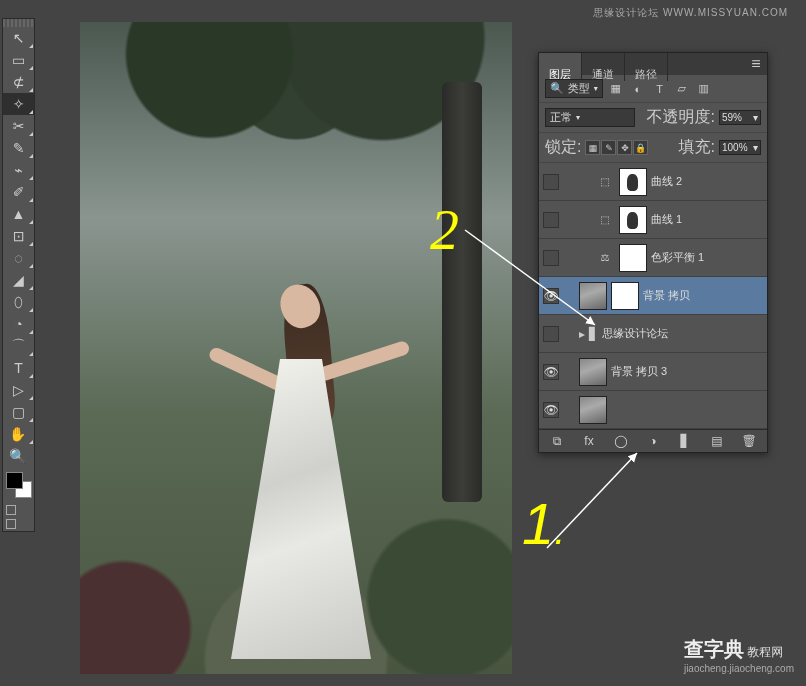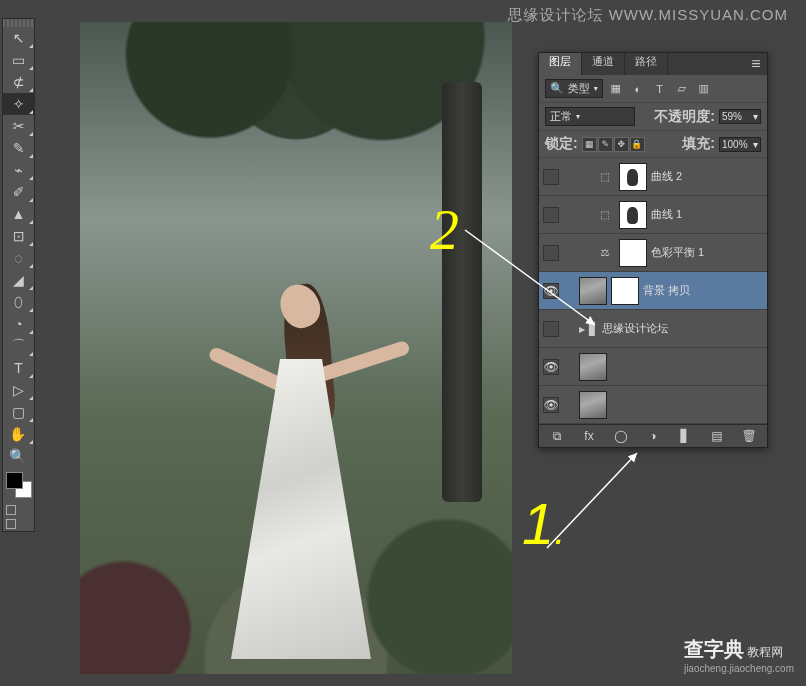--- a/index.html
+++ b/index.html
@@ -1,18 +1,18 @@
 <!DOCTYPE html>
 <html><head>
 <meta charset="utf-8">
 <style>
 * { margin: 0; padding: 0; box-sizing: border-box; font-family: "Microsoft YaHei", Arial, sans-serif; }
 body { background: #444; width: 806px; height: 686px; overflow: hidden; position: relative; }
 
-.watermark-top { position: absolute; top: 6px; right: 18px; color: #aaa; font-size: 15px; letter-spacing: 1px; }
+.watermark-top { position: absolute; top: 6px; right: 18px; color: #aaa; font-size: 10px; letter-spacing: 1px; }
 .watermark-bottom { position: absolute; bottom: 12px; right: 12px; color: #ddd; font-size: 12px; }
 .watermark-bottom .big { font-size: 20px; font-weight: bold; color: #eee; }
 .watermark-bottom .small { font-size: 10px; color: #aaa; display: block; text-align: right; }
 
 .toolbar { position: absolute; left: 2px; top: 18px; width: 33px; background: #535353; border: 1px solid #2a2a2a; display: flex; flex-direction: column; }
 .toolbar .grip { height: 8px; background: repeating-linear-gradient(90deg,#666 0 2px,#535353 2px 4px); }
 .tool { width: 31px; height: 22px; display: flex; align-items: center; justify-content: center; color: #ccc; font-size: 14px; cursor: pointer; position: relative; }
 .tool.sel { background: #2f2f2f; }
 .tool .tri { position: absolute; right: 1px; bottom: 1px; width: 0; height: 0; border-right: 4px solid #ccc; border-top: 4px solid transparent; }
 .swatch-row { padding: 5px 3px; }
@@ -28,30 +28,30 @@
 .bushes { position: absolute; bottom: 0; left: 0; right: 0; height: 300px; background: radial-gradient(circle at 10% 85%, #4a3030 0 14%, transparent 15%), radial-gradient(circle at 85% 75%, #3a4a35 0 18%, transparent 19%), radial-gradient(circle at 50% 95%, #5a6250 0 25%, transparent 26%); }
 .figure { position: absolute; bottom: 20px; left: 50%; transform: translateX(-50%); width: 220px; height: 400px; }
 .figure .head { position: absolute; top: 30px; left: 95px; width: 38px; height: 44px; background: #d8b8a0; border-radius: 50% 50% 45% 45%; transform: rotate(-25deg); }
 .figure .hair { position: absolute; top: 30px; left: 100px; width: 45px; height: 140px; background: linear-gradient(180deg,#3a2a20,#5a4030); border-radius: 40% 40% 20% 20%; transform: rotate(-5deg); }
 .figure .arm-l { position: absolute; top: 110px; left: 20px; width: 90px; height: 14px; background: #d8b8a0; border-radius: 8px; transform: rotate(25deg); }
 .figure .arm-r { position: absolute; top: 100px; left: 130px; width: 95px; height: 14px; background: #d8b8a0; border-radius: 8px; transform: rotate(-18deg); }
 .figure .dress { position: absolute; top: 105px; left: 45px; width: 140px; height: 300px; background: linear-gradient(160deg,#f5f5f0,#d0d0cc 40%, #e8e8e4 60%, #c8c8c4); clip-path: polygon(35% 0, 65% 0, 70% 15%, 100% 100%, 0 100%, 30% 15%); }
 
 .panel { position: absolute; top: 52px; right: 38px; width: 230px; background: #535353; border: 1px solid #222; box-shadow: 0 2px 8px rgba(0,0,0,.5); }
 .tabs { display: flex; background: #3a3a3a; height: 22px; align-items: stretch; }
-.tab { padding: 1px 10px; font-size: 11px; color: #ccc; cursor: pointer; border-right: 1px solid #2a2a2a; }
+.tab { padding: 14px 10px; font-size: 11px; color: #ccc; cursor: pointer; border-right: 1px solid #2a2a2a; }
 .tab.active { background: #535353; color: #fff; }
 .tabs .spacer { flex: 1; }
 .tabs .menu-btn { width: 22px; display: flex; align-items: center; justify-content: center; color: #ccc; cursor: pointer; }
 
 .filter-row, .blend-row, .lock-row { display: flex; align-items: center; padding: 4px 6px; gap: 4px; border-bottom: 1px solid #464646; }
 .dropdown { background: #3a3a3a; border: 1px solid #222; color: #ddd; font-size: 11px; padding: 1px 4px; display: flex; align-items: center; gap: 4px; cursor: pointer; }
 .dropdown .arrow { font-size: 8px; }
 .icon-btn { width: 18px; height: 16px; color: #ccc; font-size: 11px; display: flex; align-items: center; justify-content: center; cursor: pointer; }
-.label { color: #ccc; font-size: 14px; font-weight: bold; }
+.label { color: #ccc; font-size: 16px; }
 .pct-input { background: #3a3a3a; border: 1px solid #222; color: #ddd; font-size: 10px; width: 42px; padding: 1px 2px; display: flex; justify-content: space-between; }
 .lock-icons { display: flex; gap: 1px; }
 .lock-icons .ic { width: 15px; height: 15px; background: #3a3a3a; border: 1px solid #666; display: flex; align-items: center; justify-content: center; font-size: 9px; color: #ccc; cursor: pointer; }
 
 .layers { max-height: 290px; overflow: hidden; }
 .layer { display: flex; align-items: center; height: 38px; border-bottom: 1px solid #404040; padding: 0 4px; gap: 4px; }
 .layer.sel { background: #5b7aa0; }
 .vis { width: 16px; height: 16px; display: flex; align-items: center; justify-content: center; color: #ddd; font-size: 12px; cursor: pointer; border: 1px solid #333; background: #4a4a4a; }
 .vis.off { color: transparent; }
 .indent { display: inline-block; }
@@ -266,20 +266,21 @@
       <div class="vis off">👁</div>
       <span class="indent" style="width:12px"></span>
       <span class="fld">▸</span>
       <span class="fld">▋</span>
       <span class="lname">思缘设计论坛</span>
     </div>
     <div class="layer">
       <div class="vis">👁</div>
       <span class="indent" style="width:12px"></span>
       <div class="thumb"></div>
+      <span class="lname">背景 拷贝 3</span>
     </div>
     <div class="layer">
       <div class="vis">👁</div>
       <span class="indent" style="width:12px"></span>
       <div class="thumb"></div>
     </div>
   </div>
 
   <div class="panel-footer">
     <span class="fic">⧉</span>

